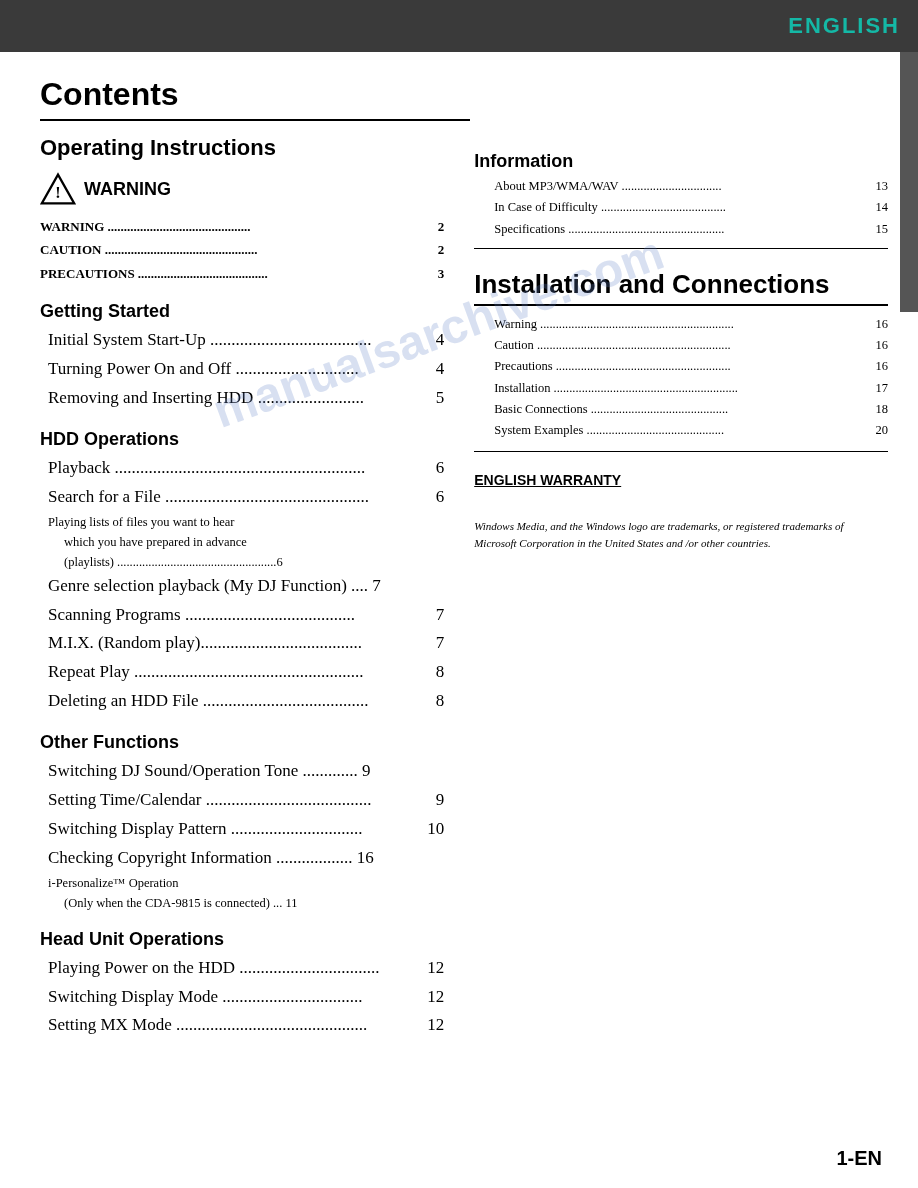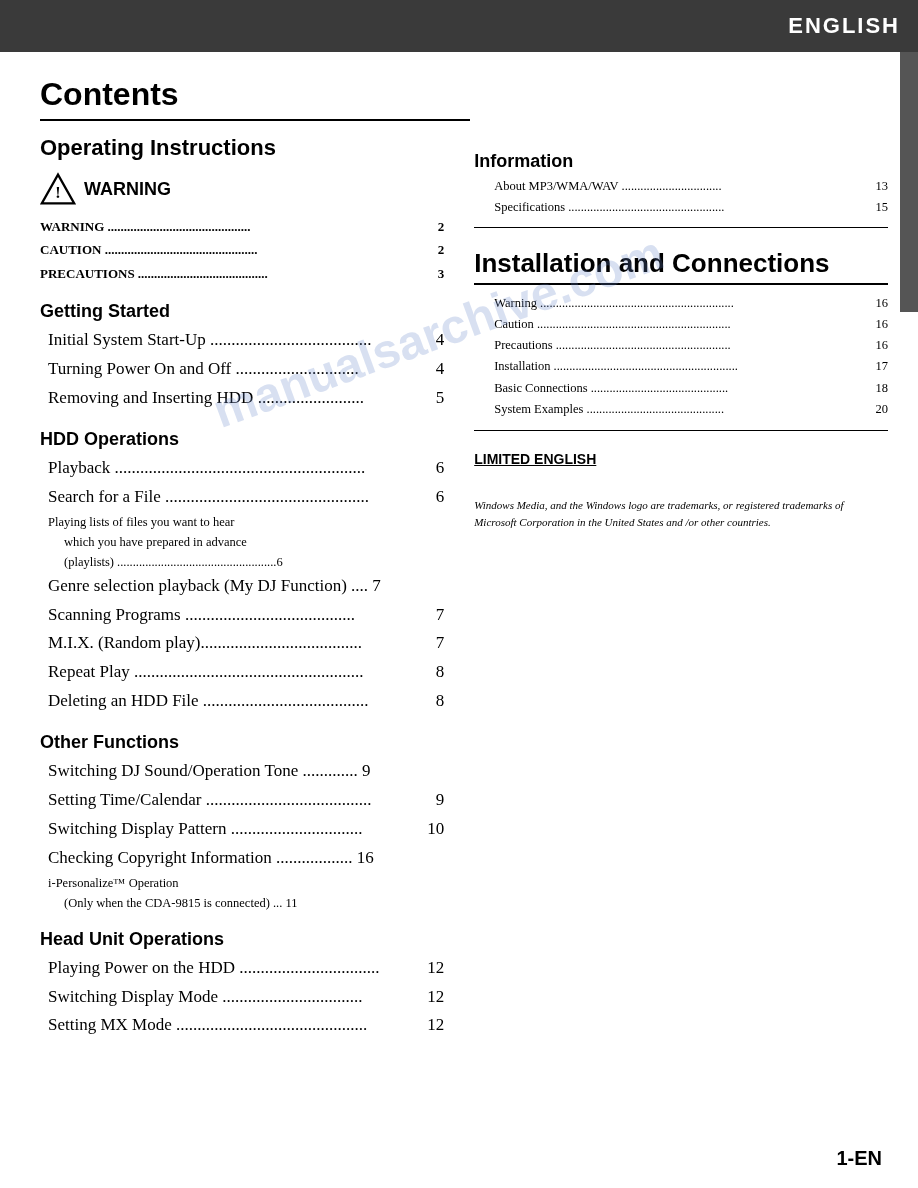--- a/index.html
+++ b/index.html
@@ -16,21 +16,21 @@
     .top-bar {
       width: 100%;
       height: 52px;
       background: #3a3a3a;
       display: flex;
       align-items: center;
       justify-content: flex-end;
       padding-right: 18px;
     }
     .top-bar-title {
-      color: #ffffff;
+      color: #14b8a6;
       font-size: 22px;
       font-weight: bold;
       font-family: Arial, sans-serif;
       letter-spacing: 2px;
     }
 
     
     .right-accent {
       position: absolute;
       right: 0;
@@ -355,20 +355,24 @@
     </div>
 
     <div class="col-right">
 
       <div class="section-header">Information</div>
       <div class="right-col-entry">
         <span class="toc-label">About MP3/WMA/WAV ................................</span>
         <span class="toc-page">13</span>
       </div>
       <div class="right-col-entry">
+        <span class="toc-label">In Case of Difficulty ........................................</span>
+        <span class="toc-page">14</span>
+      </div>
+      <div class="right-col-entry">
         <span class="toc-label">Specifications ..................................................</span>
         <span class="toc-page">15</span>
       </div>
 
       <div class="right-divider"></div>
 
       <div class="section-header-xl">Installation and Connections</div>
       <div class="right-col-entry">
         <span class="toc-label">Warning ..............................................................</span>
         <span class="toc-page">16</span>
@@ -389,21 +393,21 @@
         <span class="toc-label">Basic Connections ............................................</span>
         <span class="toc-page">18</span>
       </div>
       <div class="right-col-entry">
         <span class="toc-label">System Examples ............................................</span>
         <span class="toc-page">20</span>
       </div>
 
       <div class="toc-section-gap"></div>
       <div class="right-divider"></div>
-      <div class="limited-warranty">LIMITED ENGLISH</div>
+      <div class="limited-warranty">ENGLISH WARRANTY</div>
 
       <div class="footer-note">Windows Media, and the Windows logo are trademarks, or registered trademarks of Microsoft Corporation in the United States and /or other countries.</div>
 
     </div>
 
   </div>
 
 </div>
 
 <div class="page-number">1-EN</div>

